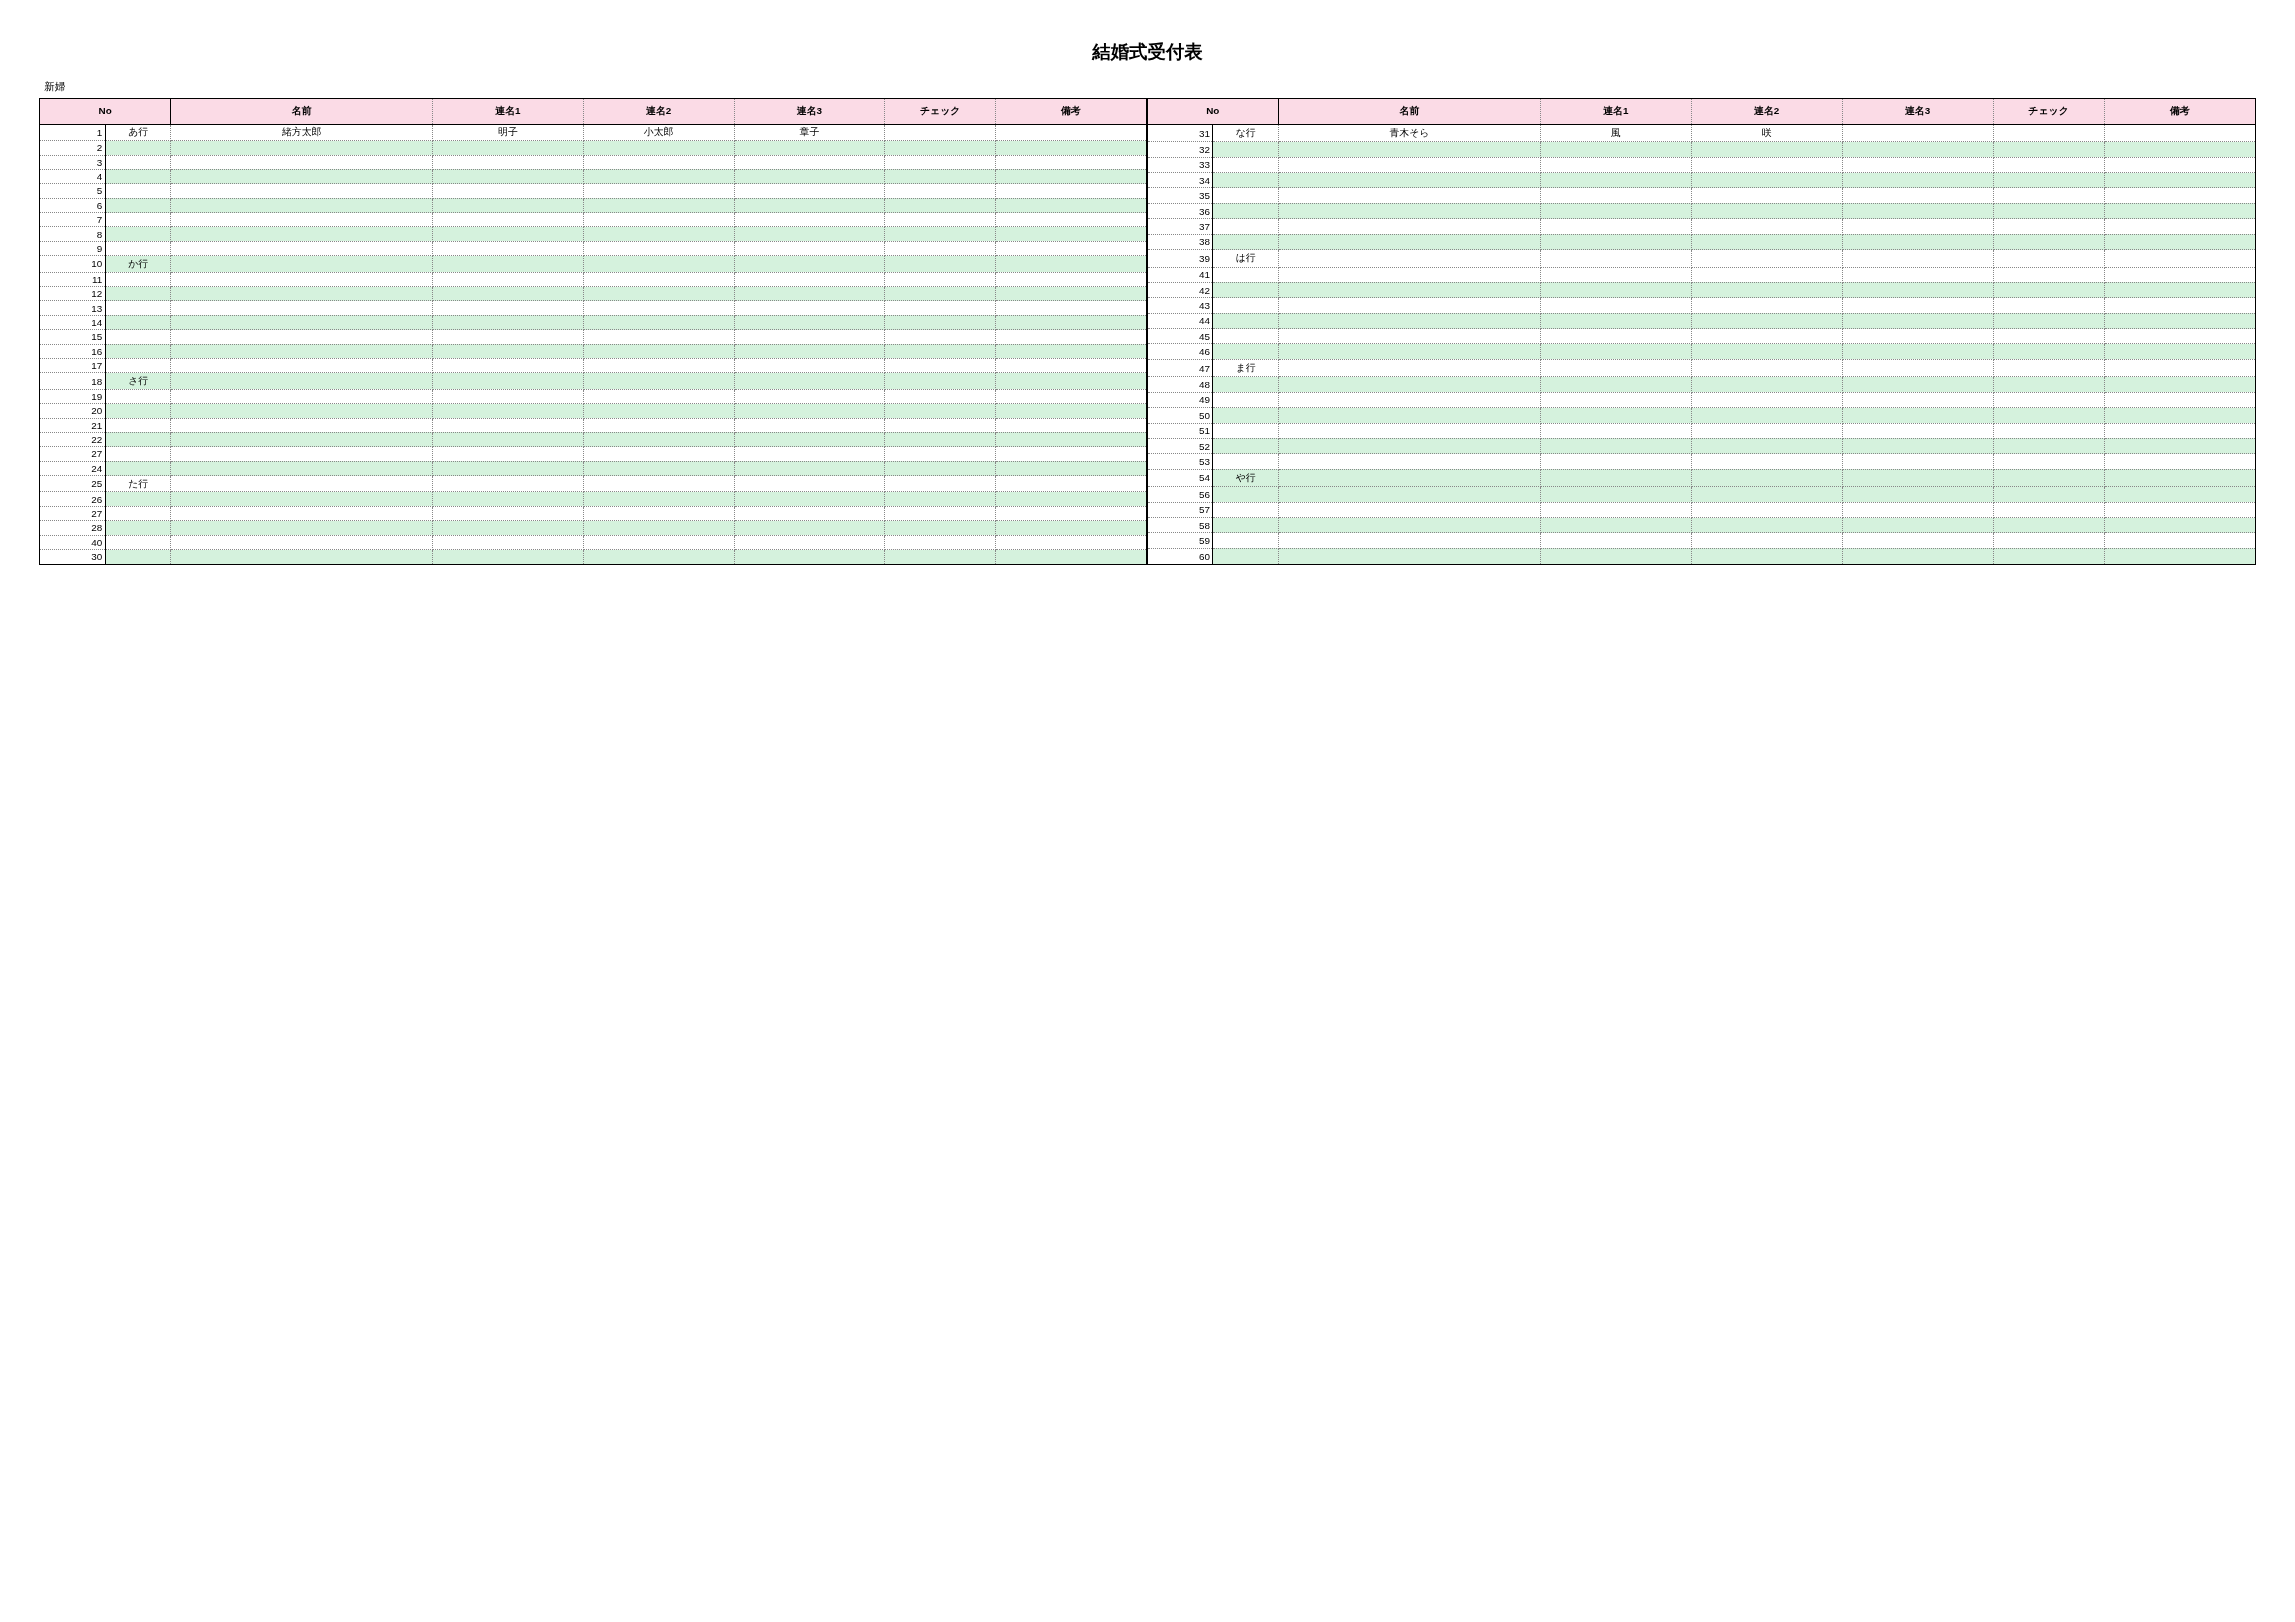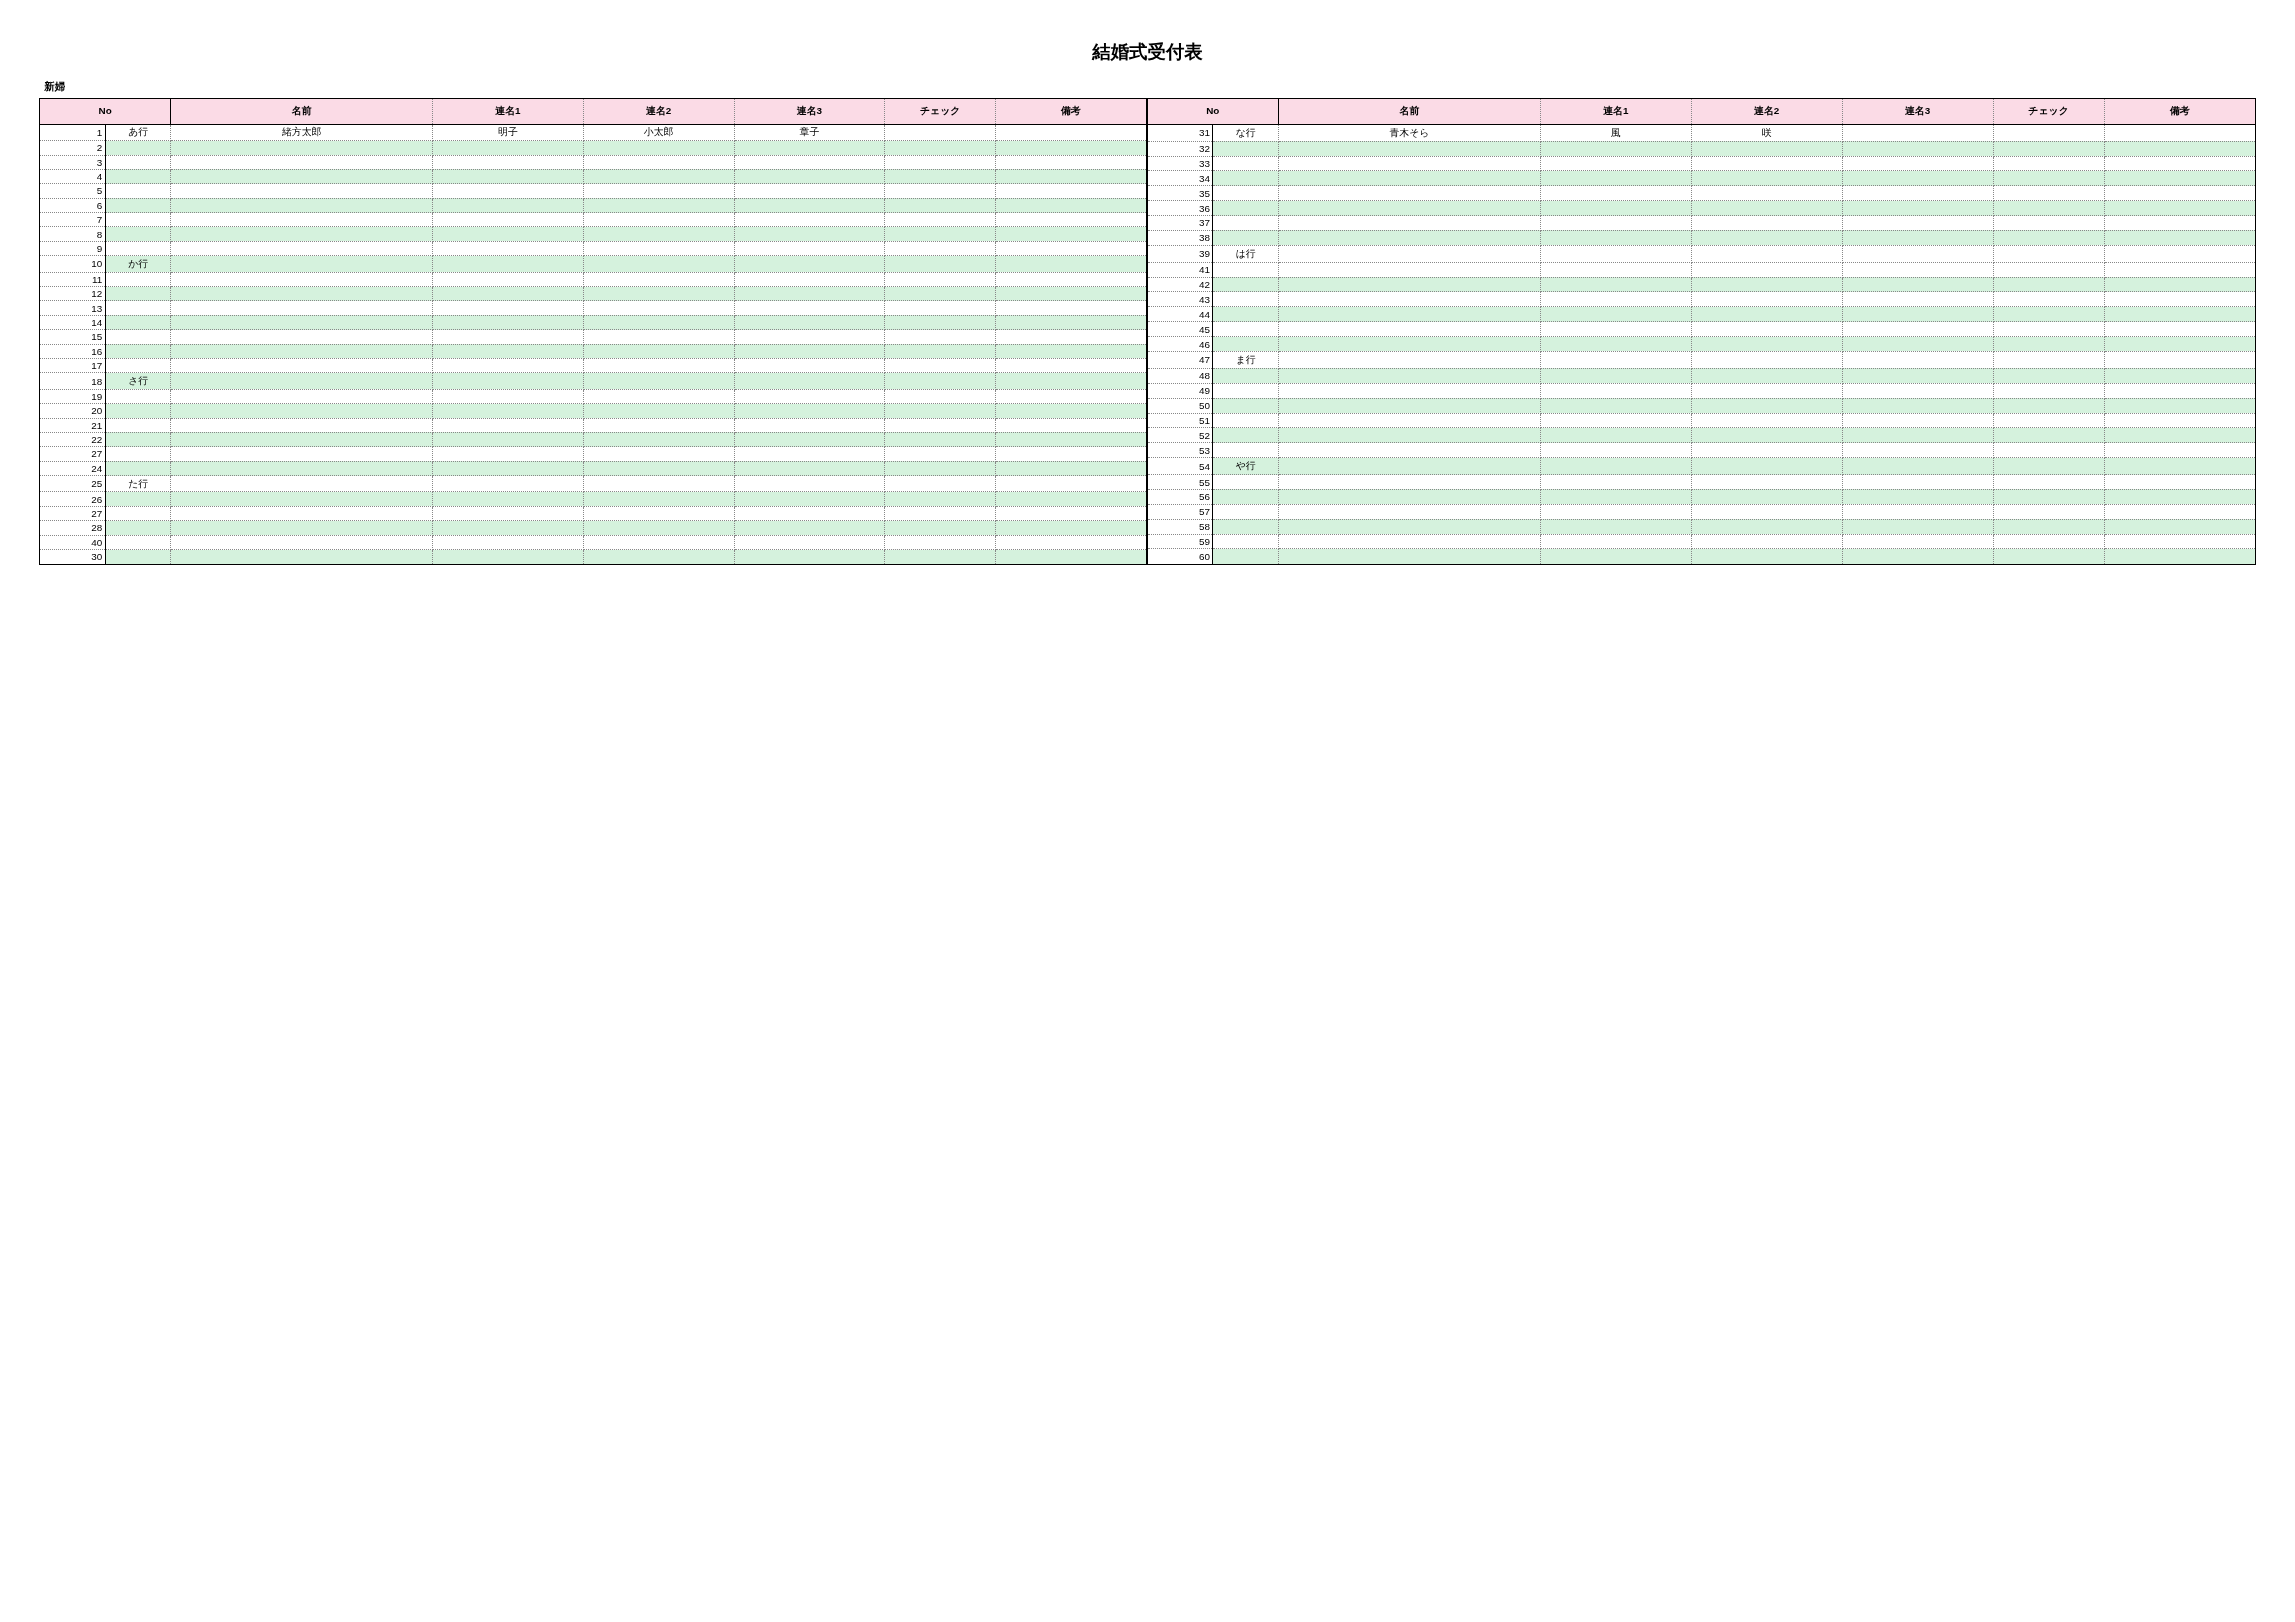--- a/index.html
+++ b/index.html
@@ -1,18 +1,18 @@
 <!DOCTYPE html>
 <html style="font-size:10.5px"><head>
   <meta charset="utf-8">
   <style>
     * { box-sizing: border-box; margin: 0; padding: 0; }
     body { background: #fff; font-family: "Hiragino Sans", "Yu Gothic", "Meiryo", sans-serif; padding: 39px 39px 26px; }
     .title { text-align: center; font-size: 18.4px; font-weight: 700; margin-bottom: 15.8px; }
-    .subtitle { font-size: 10.5px; margin-bottom: 3.9px; margin-left: 5.3px; font-weight: bold; }
+    .subtitle { font-size: 10.5px; margin-bottom: 3.9px; margin-left: 5.3px; }
     .wrap { display: flex; gap: 0; border: 1.3px solid #000; }
     table { border-collapse: collapse; table-layout: fixed; width: 50%; }
     table.left { border-right: 2px solid #000; }
     th {
       background: #fbdbe6;
       font-size: 9.9px;
       font-weight: 700;
       padding: 6.6px 1.3px;
       border-right: 0.7px dotted #888;
       border-bottom: 1.3px solid #000;
@@ -596,30 +596,20 @@
         <tr class="even">
           <td class="num">54</td>
           <td class="data">や行</td>
           <td class="data"></td>
           <td class="data"></td>
           <td class="data"></td>
           <td class="data"></td>
           <td class="data"></td>
           <td class="data"></td>
         </tr>
-        <tr>
-          <td class="num">55</td>
-          <td class="data"></td>
-          <td class="data"></td>
-          <td class="data"></td>
-          <td class="data"></td>
-          <td class="data"></td>
-          <td class="data"></td>
-          <td class="data"></td>
-        </tr>
         <tr class="even">
           <td class="num">56</td>
           <td class="data"></td>
           <td class="data"></td>
           <td class="data"></td>
           <td class="data"></td>
           <td class="data"></td>
           <td class="data"></td>
           <td class="data"></td>
         </tr>

